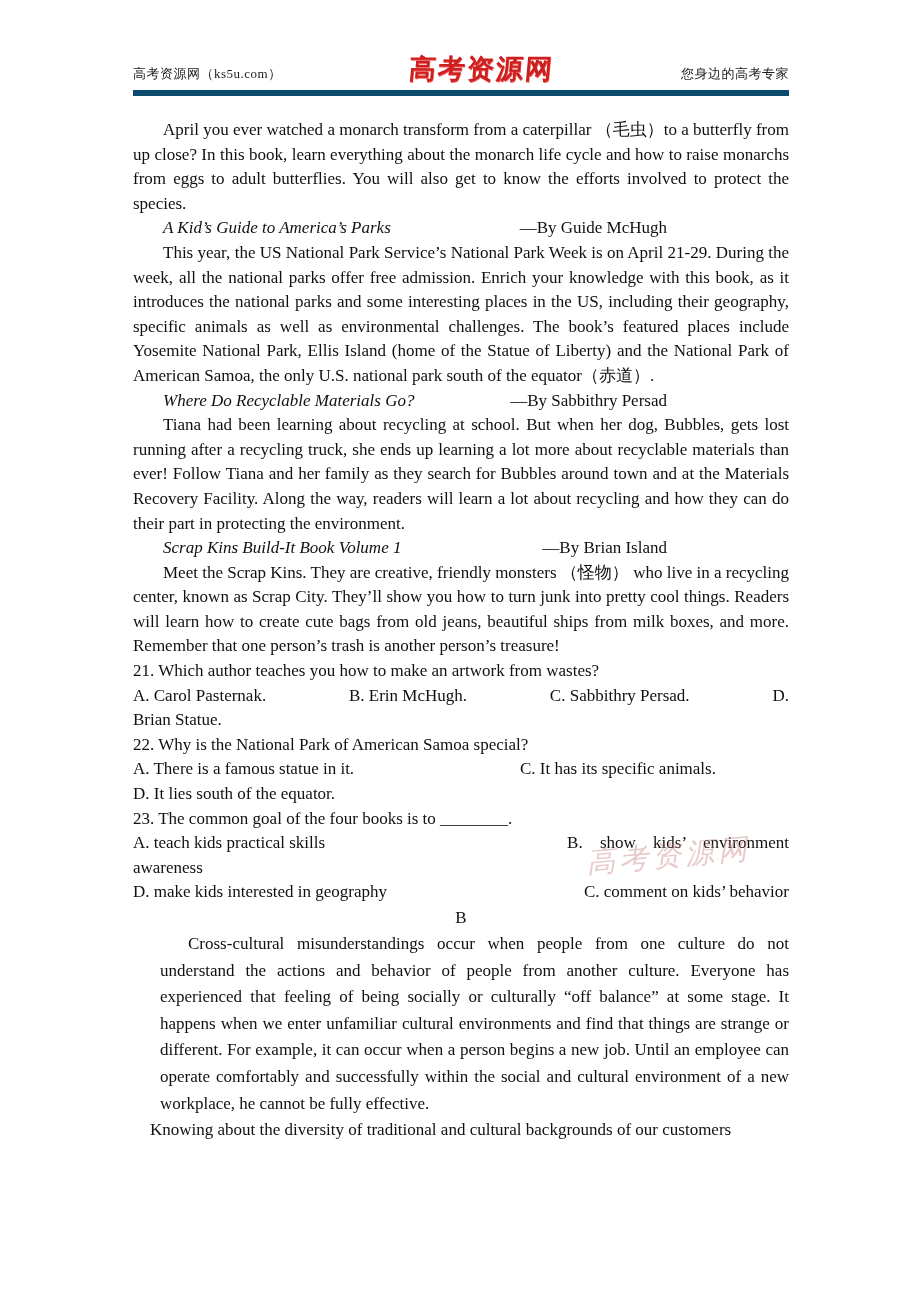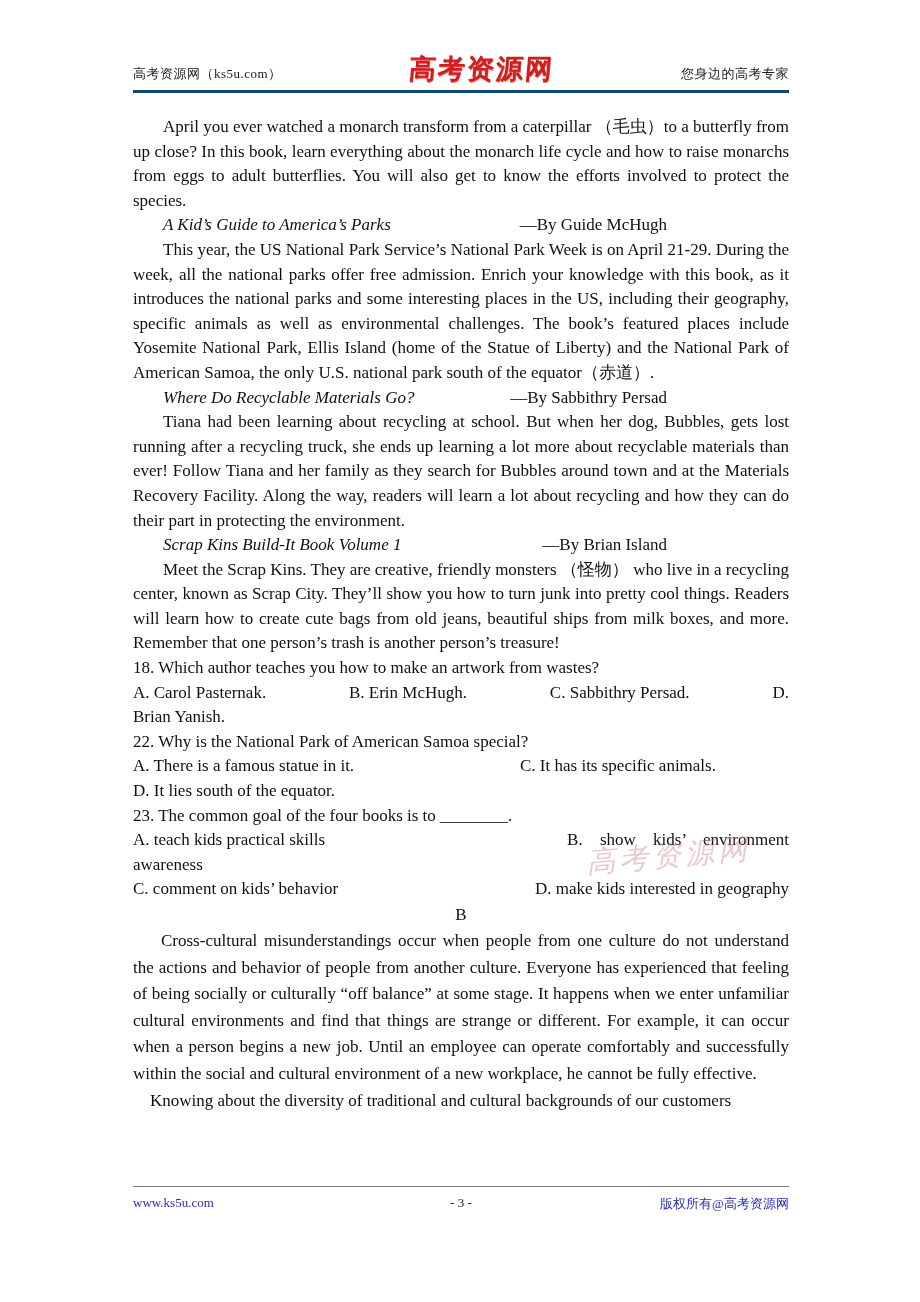--- a/index.html
+++ b/index.html
@@ -11,21 +11,21 @@
     font-family:"Liberation Serif","DejaVu Serif",serif;
     color:#101010;
     overflow:hidden;
   }
   .inner { position:absolute; left:133px; width:656px; top:0; }
 
   
   .header {
     display:flex; justify-content:space-between; align-items:flex-end;
     padding-top:56px; padding-bottom:7px;
-    border-bottom:3px solid #0c4a6e;
+    border-bottom:6px solid #0c4a6e;
   }
   .h-side { font-size:13px; color:#1c1c1c; letter-spacing:0.5px; }
   .h-logo {
     font-size:27px; font-weight:bold; color:#ce1f1f;
     letter-spacing:2px; line-height:1;
     transform:skewX(-5deg);
     text-shadow:0.5px 0.5px 0 #e66;
   }
 
   
@@ -35,21 +35,21 @@
   .book-line {
     display:flex; justify-content:space-between;
     line-height:24.6px; padding-left:30px; padding-right:122px;text-align:center;
   }
   .book-title { font-style:italic; }
   .opts-flex { display:flex; justify-content:space-between; line-height:24.6px; }
   .opts-grid { display:grid; grid-template-columns:59% 41%; line-height:24.6px; }
   .spread { word-spacing:13px; }
   .sec-heading { text-align:center; line-height:26px; }
   .para-b { text-align:justify; line-height:26.6px; }
-  .indent-b1 { text-indent:28px; }
+  .indent-b1 { text-indent:28px;margin-left:27px; }
   .indent-b2 { text-indent:17px; }
 
   
   .watermark {
     position:absolute; left:586px; top:834px; width:220px;
     font-size:29px; font-style:italic; letter-spacing:4px;
     color:rgba(201,128,128,0.42);
     transform:rotate(-5deg);
     pointer-events:none;
     font-family:"DejaVu Serif",serif;
@@ -92,54 +92,49 @@
         <span>—By Sabbithry Persad</span>
       </div>
       <p class="para indent">Tiana had been learning about recycling at school. But when her dog, Bubbles, gets lost running after a recycling truck, she ends up learning a lot more about recyclable materials than ever! Follow Tiana and her family as they search for Bubbles around town and at the Materials Recovery Facility. Along the way, readers will learn a lot about recycling and how they can do their part in protecting the environment.</p>
 
       <div class="book-line">
         <span class="book-title">Scrap Kins Build-It Book Volume 1</span>
         <span>—By Brian Island</span>
       </div>
       <p class="para indent">Meet the Scrap Kins. They are creative, friendly monsters （怪物）  who live in a recycling center, known as Scrap City. They’ll show you how to turn junk into pretty cool things. Readers will learn how to create cute bags from old jeans, beautiful ships from milk boxes, and more. Remember that one person’s trash is another person’s treasure!</p>
 
-      <p class="para">18. Which author teaches you how to make an artwork from wastes?</p>
+      <p class="para">21. Which author teaches you how to make an artwork from wastes?</p>
       <div class="opts-flex">
         <span>A. Carol Pasternak.</span>
         <span>B. Erin McHugh.</span>
         <span>C. Sabbithry Persad.</span>
         <span>D.</span>
       </div>
-      <p class="para">Brian Yanish.</p>
+      <p class="para">Brian Statue.</p>
 
       <p class="para">22. Why is the National Park of American Samoa special?</p>
       <div class="opts-grid">
         <span>A. There is a famous statue in it.</span>
         <span>C. It has its specific animals.</span>
         <span>D. It lies south of the equator.</span>
       </div>
 
       <p class="para">23. The common goal of the four books is to ________.</p>
       <div class="opts-flex">
         <span>A. teach kids practical skills</span>
         <span class="spread">B. show kids’ environment</span>
       </div>
       <p class="para">awareness</p>
       <div class="opts-flex">
+        <span>D. make kids interested in geography</span>
         <span>C. comment on kids’ behavior</span>
-        <span>D. make kids interested in geography</span>
       </div>
 
       <p class="sec-heading">B</p>
       <p class="para-b indent-b1">Cross-cultural misunderstandings occur when people from one culture do not understand the actions and behavior of people from another culture. Everyone has experienced that feeling of being socially or culturally “off balance” at some stage. It happens when we enter unfamiliar cultural environments and find that things are strange or different. For example, it can occur when a person begins a new job. Until an employee can operate comfortably and successfully within the social and cultural environment of a new workplace, he cannot be fully effective.</p>
       <p class="para-b indent-b2">Knowing about the diversity of traditional and cultural backgrounds of our customers</p>
 
     </main>
   </div>
 
   <div class="watermark">高考资源网</div>
 
-  <footer class="footer">
-    <span class="f-left">www.ks5u.com</span>
-    <span class="f-center">- 3 -</span>
-    <span class="f-right">版权所有@高考资源网</span>
-  </footer>
 </div>
 
 </body></html>

